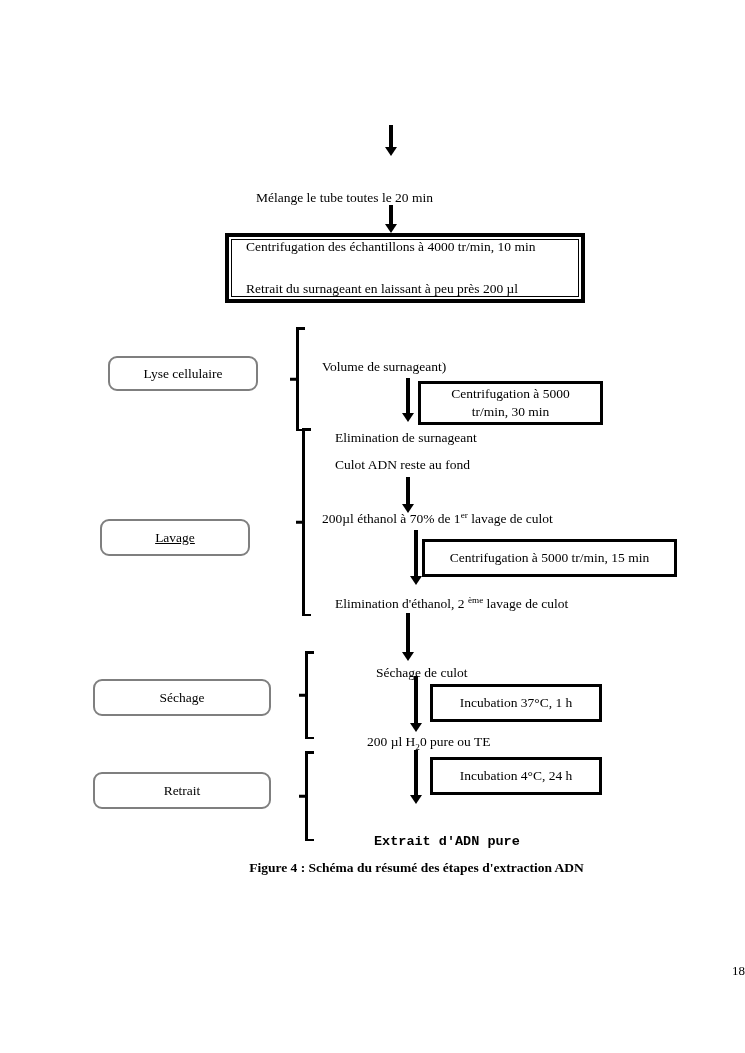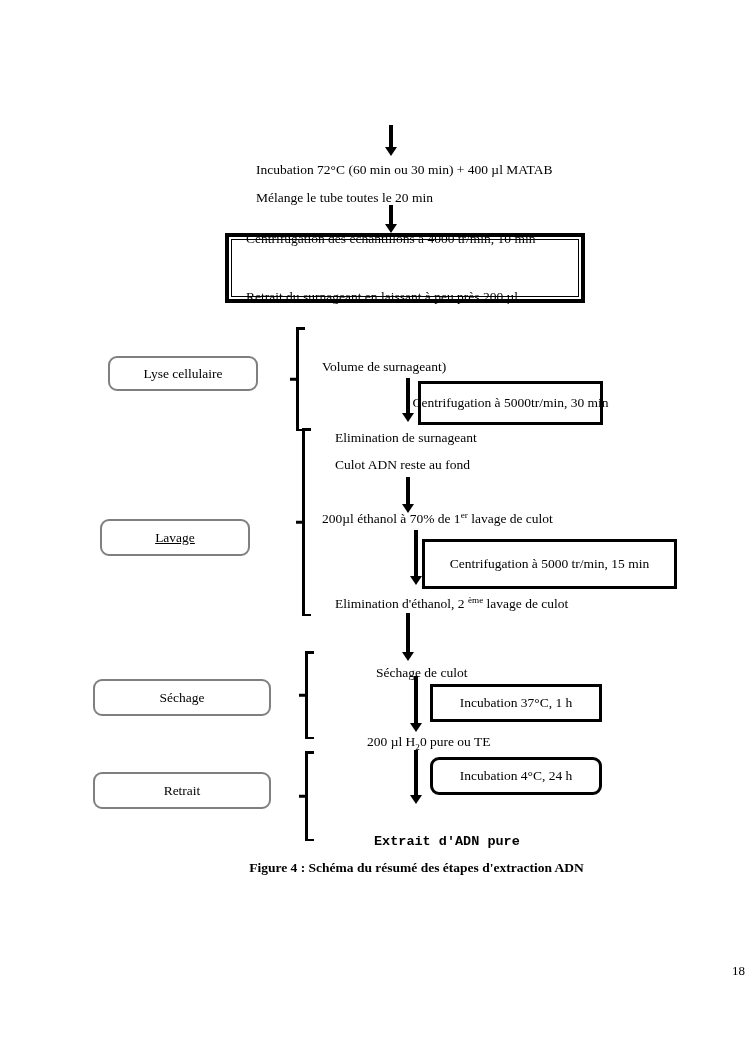--- a/index.html
+++ b/index.html
@@ -61,29 +61,29 @@
   .box-double .inner {
     border: 1px solid #000000;
     box-sizing: border-box;
     width: 100%;
     height: 100%;
     display: flex;
     flex-direction: column;
     justify-content: center;
     padding-left: 14px;
   }
-  .box-double .inner .line { margin: 21px 0; }
+  .box-double .inner .line { margin: 13px 0; }
 
   
   .box-thick {
     border: 3px solid #000000;
     background: #ffffff;
     box-sizing: border-box;
     display: flex;
-    flex-direction: row;
+    flex-direction: column;
     align-items: center;
     justify-content: center;
     text-align: center;
   }
   .box-thick .line { margin: 1px 0; }
 
   
   .box-stage {
     border: 2.5px solid #7f7f7f;
     border-radius: 9px;
@@ -162,21 +162,20 @@
 <body>
 
 <div id="page">
 
 
   <div class="arrow-down" style="left:383px; top:125px; width:16px; height:31px;">
     <div class="shaft" style="height:22px;"></div>
     <div class="head"></div>
   </div>
 
-  <div class="abs txt" style="left:256px; top:162px;">Incubation 72°C (60 min ou 30 min) + 400 µl MATAB</div>
   <div class="abs txt" style="left:256px; top:190px;">Mélange le tube toutes le 20 min</div>
 
   <div class="arrow-down" style="left:383px; top:205px; width:16px; height:28px;">
     <div class="shaft" style="height:19px;"></div>
     <div class="head"></div>
   </div>
 
   <div class="abs box-double" style="left:225px; top:233px; width:360px; height:70px;">
     <div class="inner">
       <div class="txt line">Centrifugation des échantillons à 4000 tr/min, 10 min</div>
@@ -226,21 +225,21 @@
     <div class="head"></div>
   </div>
 
   <div class="abs txt" style="left:322px; top:511px;"><span>200µl éthanol à 70% de 1</span><sup>er</sup><span> lavage de culot</span></div>
 
   <div class="arrow-down" style="left:408px; top:530px; width:16px; height:55px;">
     <div class="shaft" style="height:46px;"></div>
     <div class="head"></div>
   </div>
 
-  <div class="abs box-thick" style="left:422px; top:539px; width:255px; height:50px;">
+  <div class="abs box-thick" style="left:422px; top:539px; width:255px; height:38px;">
     <div class="txt line">Centrifugation à 5000 tr/min, 15 min</div>
   </div>
 
   <div class="abs txt" style="left:335px; top:596px;"><span>Elimination d'éthanol, 2 </span><sup>ème</sup><span> lavage de culot</span></div>
 
   <div class="arrow-down" style="left:400px; top:613px; width:16px; height:48px;">
     <div class="shaft" style="height:39px;"></div>
     <div class="head"></div>
   </div>
 
@@ -277,21 +276,21 @@
     <div class="arm-top"></div>
     <div class="arm-bot"></div>
     <div class="tick"></div>
   </div>
 
   <div class="arrow-down" style="left:408px; top:750px; width:16px; height:54px;">
     <div class="shaft" style="height:45px;"></div>
     <div class="head"></div>
   </div>
 
-  <div class="abs box-thick" style="left:430px; top:757px; width:172px; height:38px;border-radius:9px;">
+  <div class="abs box-thick" style="left:430px; top:757px; width:172px; height:38px;">
     <div class="txt line">Incubation 4°C, 24 h</div>
   </div>
 
   <div class="abs txt bold" style="left:374px; top:834px;font-family:Liberation Mono, monospace;">Extrait d'ADN pure</div>
 
   <div class="abs caption" style="left:0px; top:860px; width:745px;padding-left:44px;">Figure 4 : Schéma du résumé des étapes d'extraction ADN</div>
 
   <div class="abs page-num" style="left:0px; top:963px;">18</div>
 
 </div>

